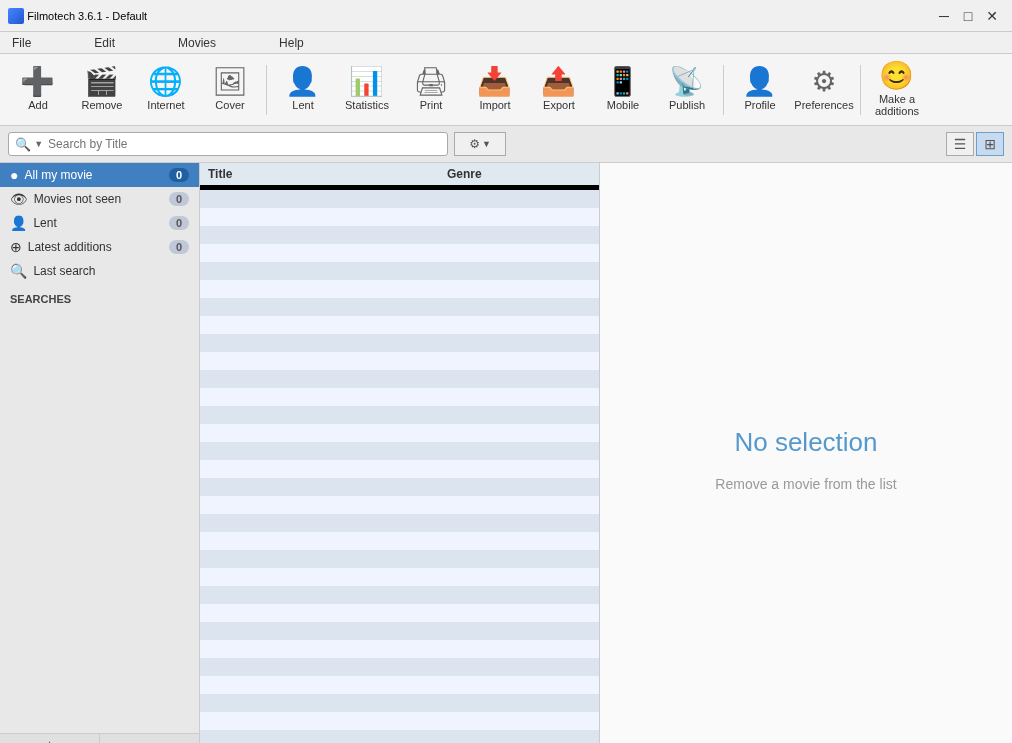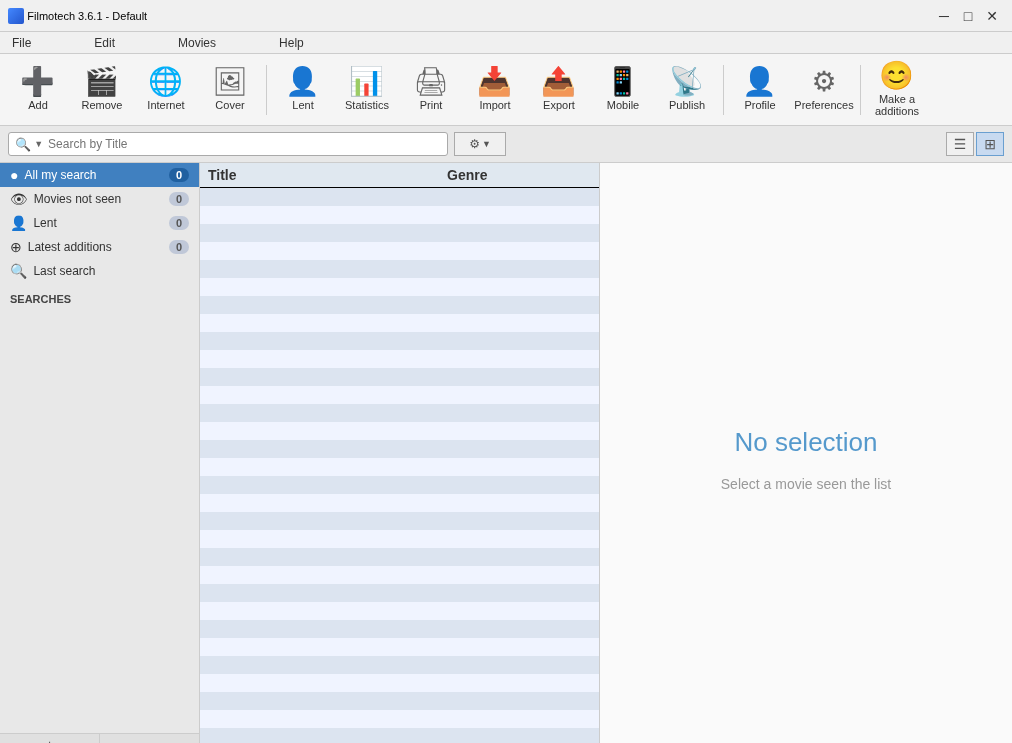--- a/index.html
+++ b/index.html
@@ -174,23 +174,23 @@
       flex: 1;
       display: flex;
       flex-direction: column;
       background: #fff;
       border-right: 1px solid #ccc;
       max-width: 400px;
     }
     .list-header {
       display: flex;
       background: #e0e8f0;
-      border-bottom: 1px solid #000000;
+      border-bottom: 5px solid #000000;
       font-weight: bold;
-      font-size: 14px;
+      font-size: 12px;
     }
     .list-header .col-title { flex: 1; padding: 4px 8px; }
     .list-header .col-genre { width: 160px; padding: 4px 8px; }
     .movie-rows { flex: 1; overflow-y: auto; }
     .movie-row {
       display: flex;
       height: 18px;
     }
     .movie-row:nth-child(odd) { background: #dce4f0; }
     .movie-row:nth-child(even) { background: #f0f4ff; }
@@ -334,21 +334,21 @@
 </div>
 
 <div id="main">
   <div id="content">
 
     <div id="sidebar">
 
       <div id="sidebar-items-container">
           <div class="sidebar-item active">
             <span class="item-icon">●</span>
-            <span class="item-label">All my search</span>
+            <span class="item-label">All my movie</span>
             <span class="badge">0</span>
           </div>
           <div class="sidebar-item">
             <span class="item-icon">👁</span>
             <span class="item-label">Movies not seen</span>
             <span class="badge">0</span>
           </div>
           <div class="sidebar-item">
             <span class="item-icon">👤</span>
             <span class="item-label">Lent</span>
@@ -500,17 +500,17 @@
           </div>
           <div class="movie-row">
             <div class="col-title"></div>
             <div class="col-genre"></div>
           </div>
         </div>
     </div>
 
     <div id="detail-panel">
       <div class="no-selection">No selection</div>
-      <div class="no-selection-sub">Select a movie seen the list</div>
+      <div class="no-selection-sub">Remove a movie from the list</div>
     </div>
 
   </div>
 </div>
 
 </body></html>

